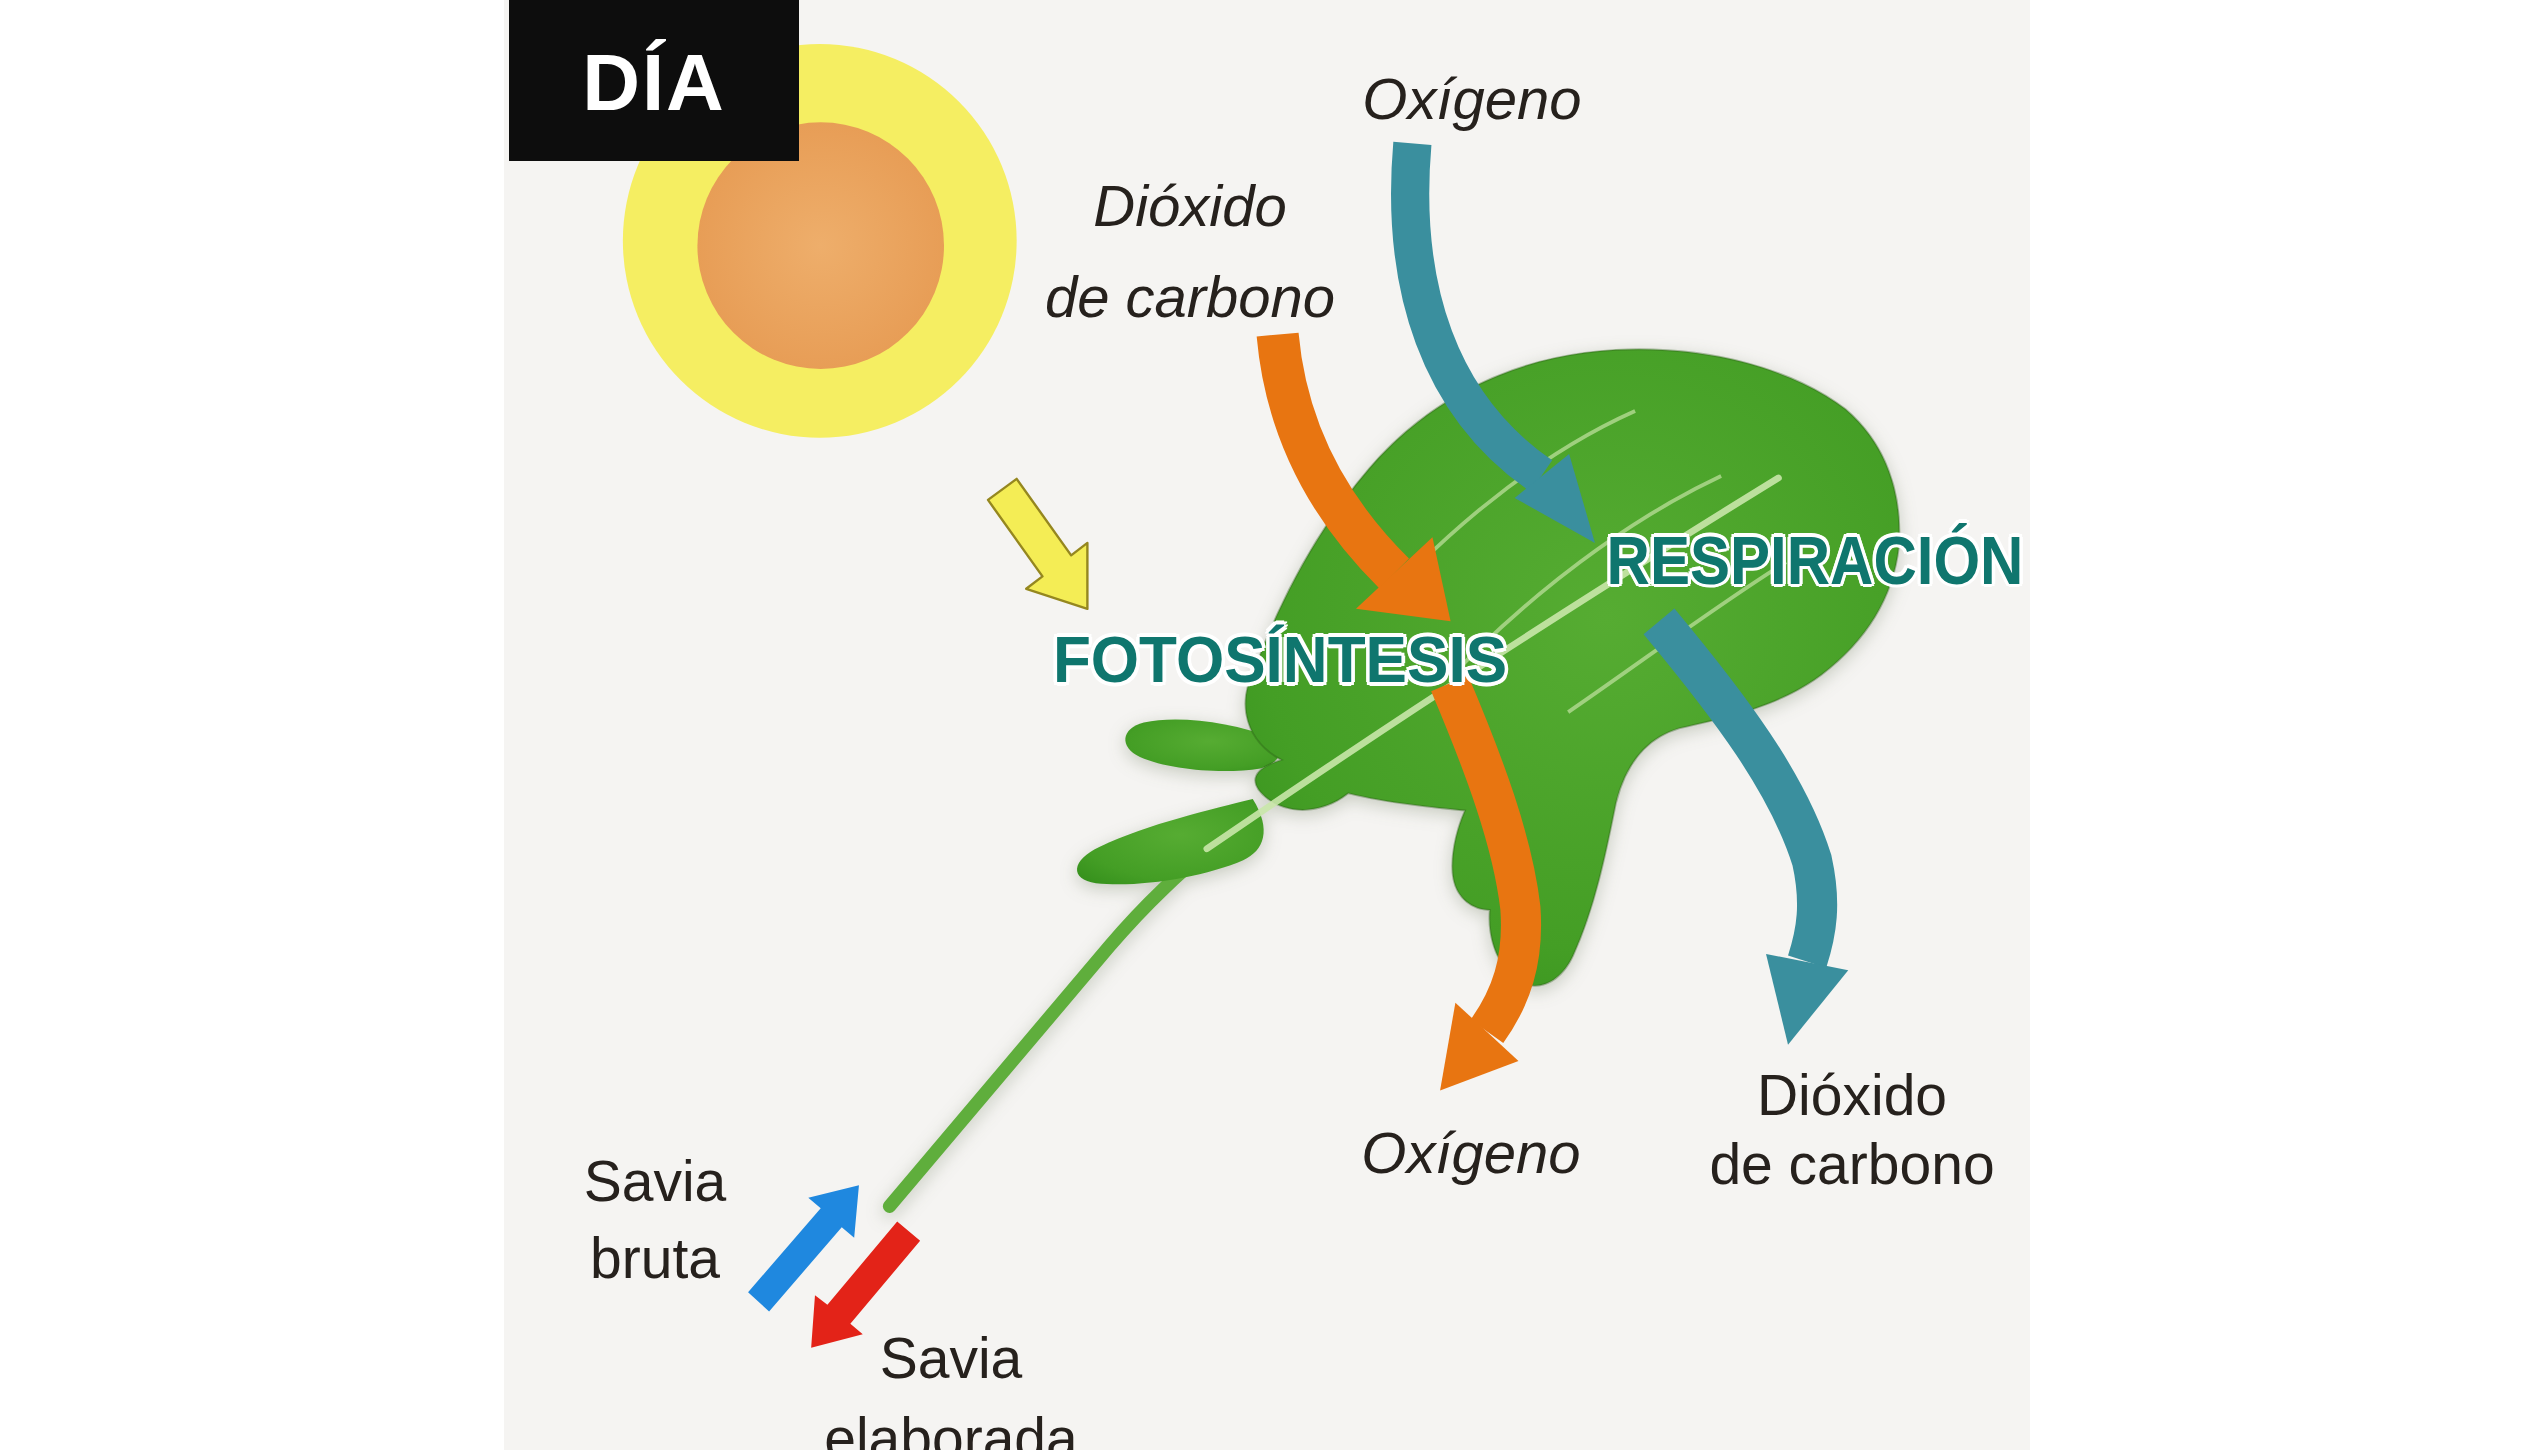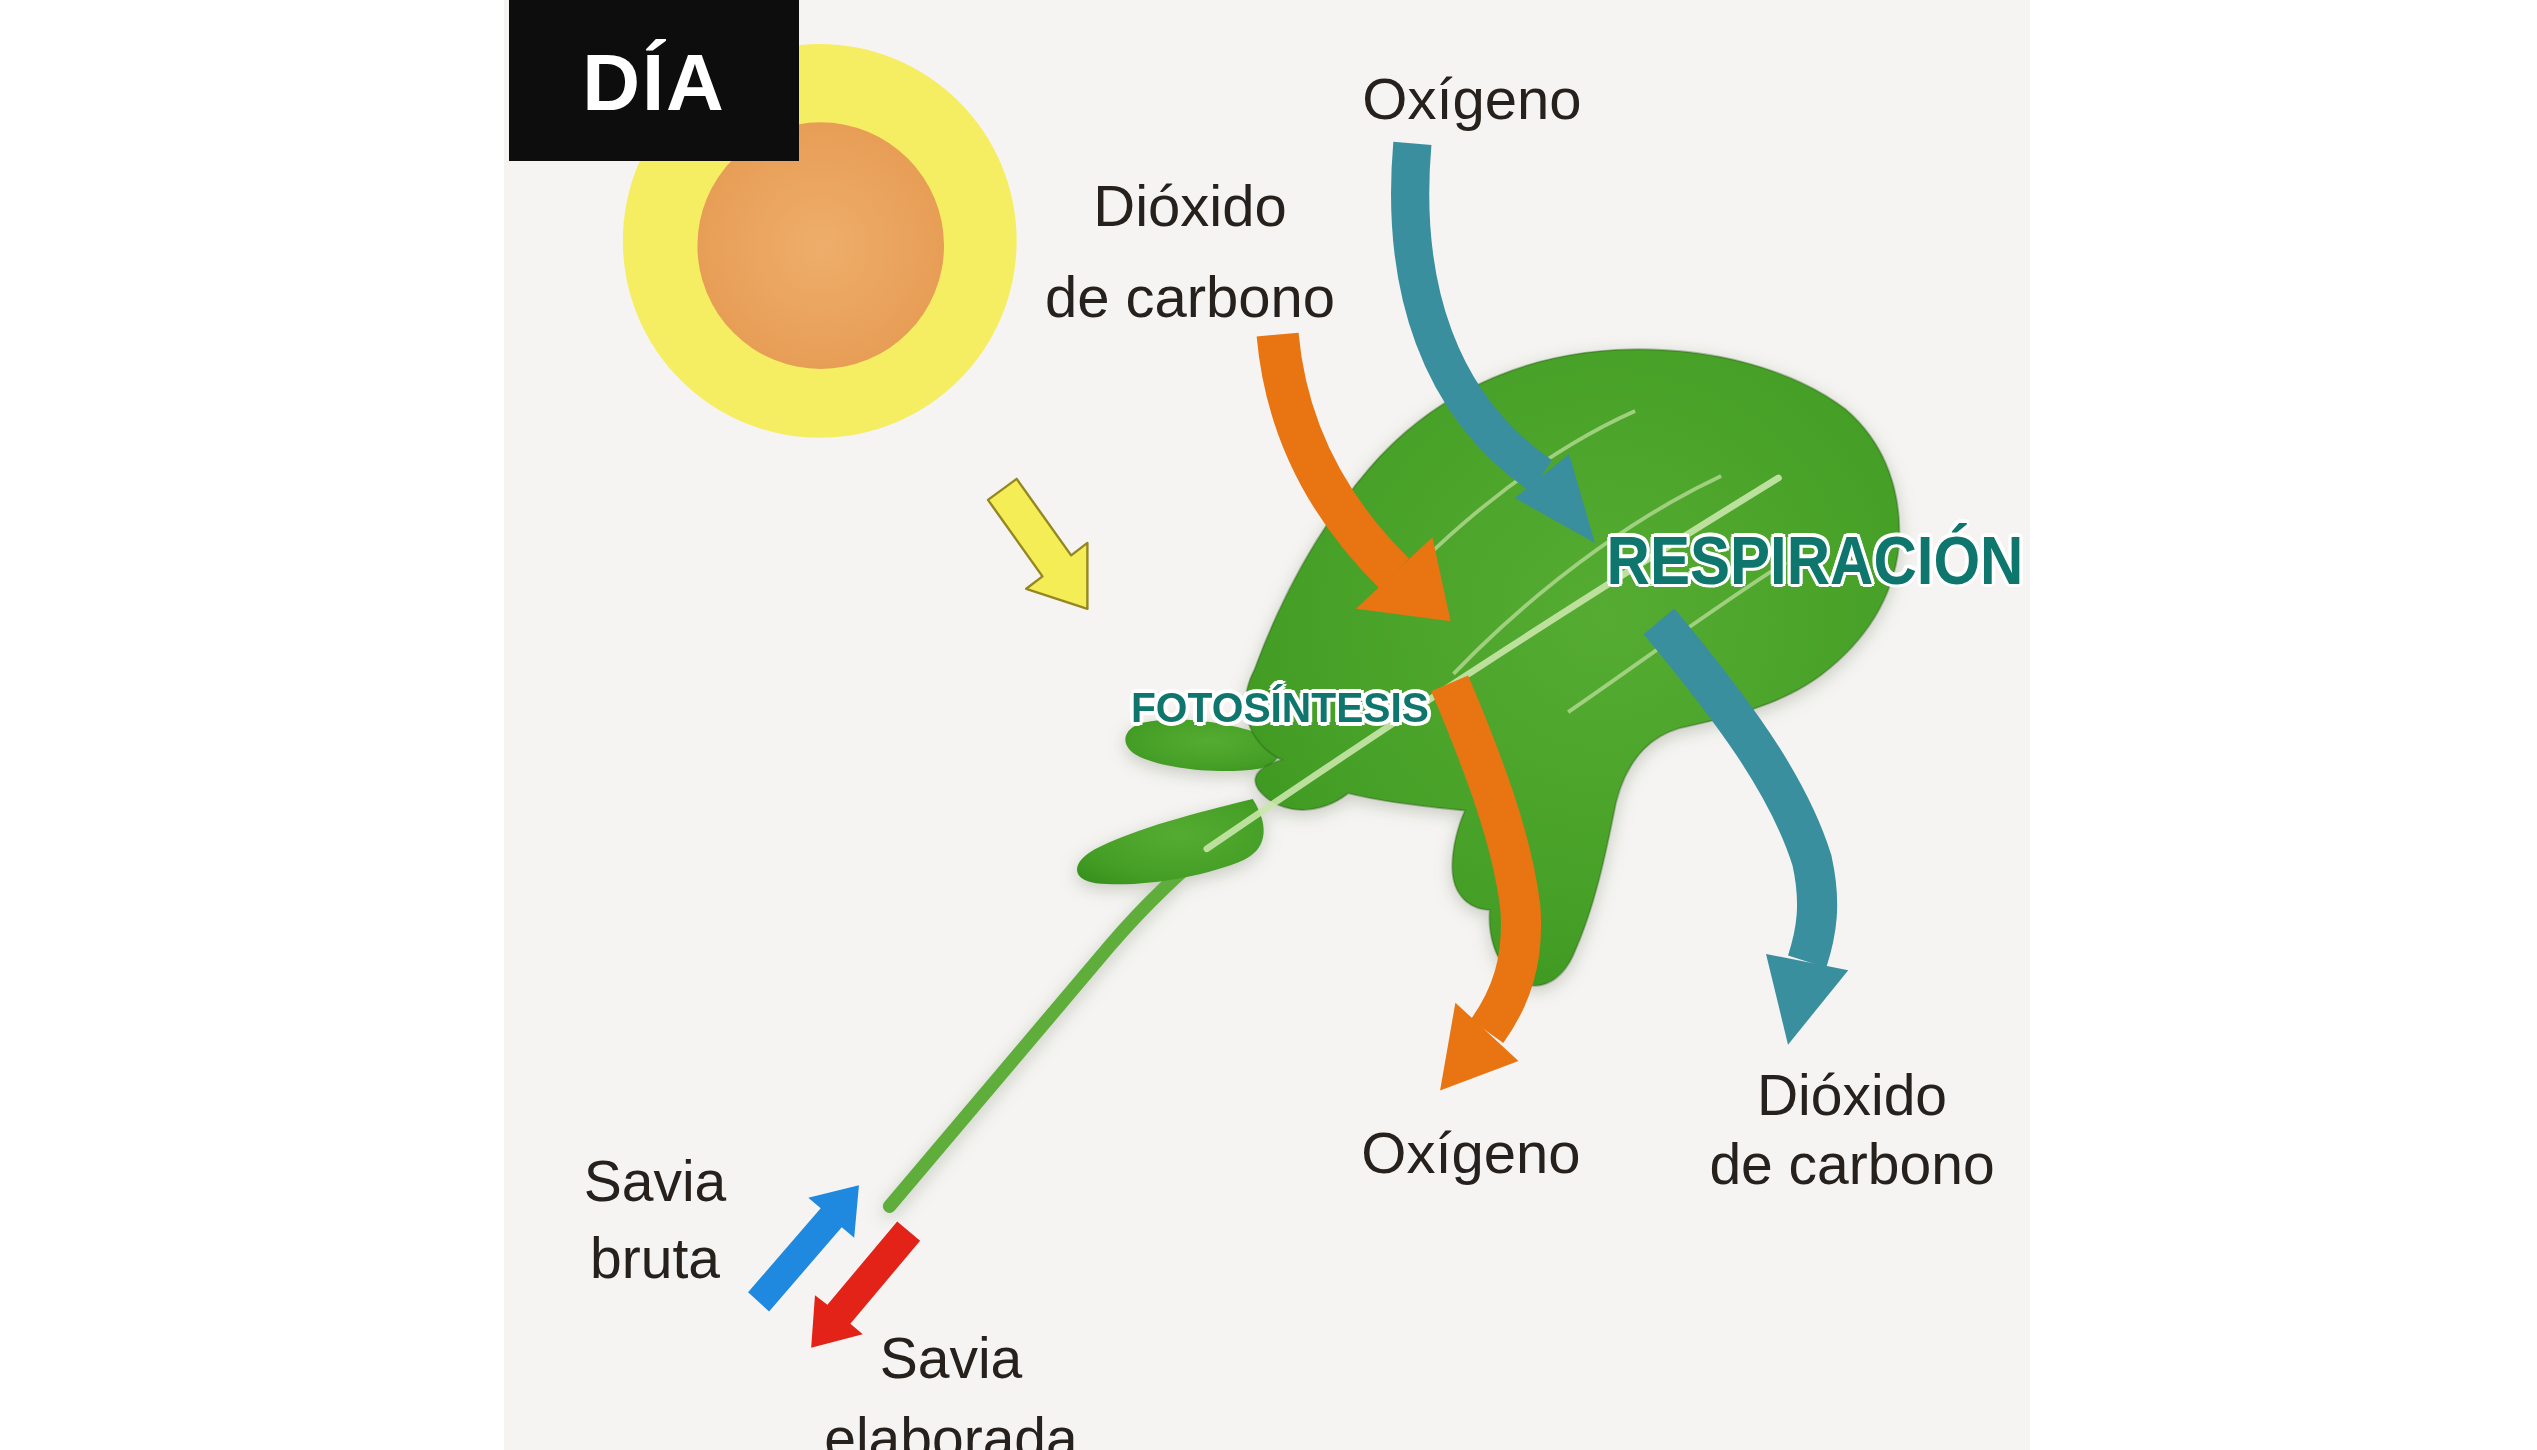--- a/index.html
+++ b/index.html
@@ -1,30 +1,30 @@
 <!DOCTYPE html>
 <html><head>
 <meta charset="utf-8">
 <style>
   html,body{margin:0;padding:0;background:#ffffff;width:2538px;height:1450px;overflow:hidden;}
   #screen{position:relative;width:2022px;height:1450px;background:#ffffff;font-family:"Liberation Sans",sans-serif;}
   #content-area{position:absolute;left:504px;top:0;width:1526px;height:1450px;background:#f5f4f2;}
   #diagram-svg{position:absolute;left:0;top:0;width:2538px;height:1450px;z-index:2;}
   .label{position:absolute;z-index:5;color:#26211d;text-align:center;white-space:nowrap;transform:translate(-50%,-50%);}
-  .gas-label{font-size:58px;line-height:91px;}
+  .gas-label{font-size:58px;line-height:91px;font-style:italic;}
   .gas-label-sm{font-size:57px;line-height:69px;}
   .sap-label{font-size:57px;line-height:77px;}
   .sap-label-2{font-size:57px;line-height:80px;}
   .process-label{font-weight:bold;color:#0f766e;
      text-shadow:-3.8px 0 0 #fff,3.8px 0 0 #fff,0 -3.8px 0 #fff,0 3.8px 0 #fff,
                  -2.9px -2.9px 0 #fff,2.9px -2.9px 0 #fff,-2.9px 2.9px 0 #fff,2.9px 2.9px 0 #fff;}
   .process-label .squeeze{display:inline-block;}
   #respiracion-label{font-size:69px;}
   #respiracion-label .squeeze{transform:scaleX(0.87);}
-  #fotosintesis-label{font-size:42px;margin-top:48px;}
+  #fotosintesis-label{font-size:64px;}
   #fotosintesis-label .squeeze{transform:scaleX(0.97);}
   #day-badge{position:absolute;left:509px;top:0;width:290px;height:161px;background:#0d0d0d;
      display:flex;align-items:center;justify-content:center;z-index:6;}
   #day-badge span{color:#ffffff;font-size:80px;font-weight:bold;letter-spacing:1.9px;padding-top:5.7px;}
   .leaf-group{filter:drop-shadow(0 5px 9px rgba(60,80,40,0.25));}
 </style>
 </head>
 <body>
 
 <div id="screen">

